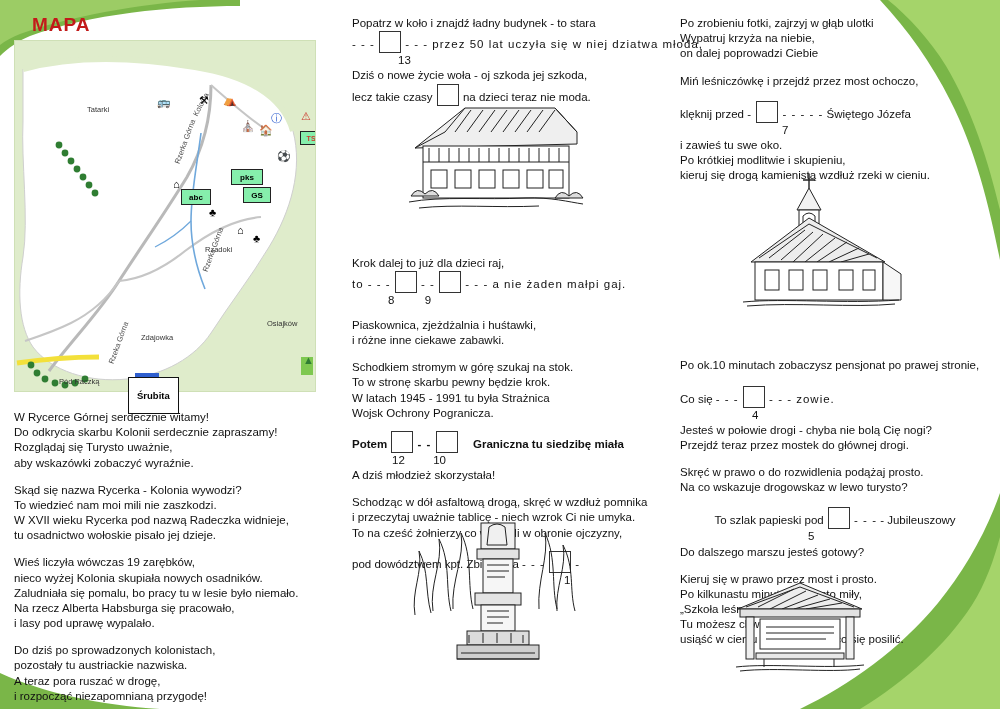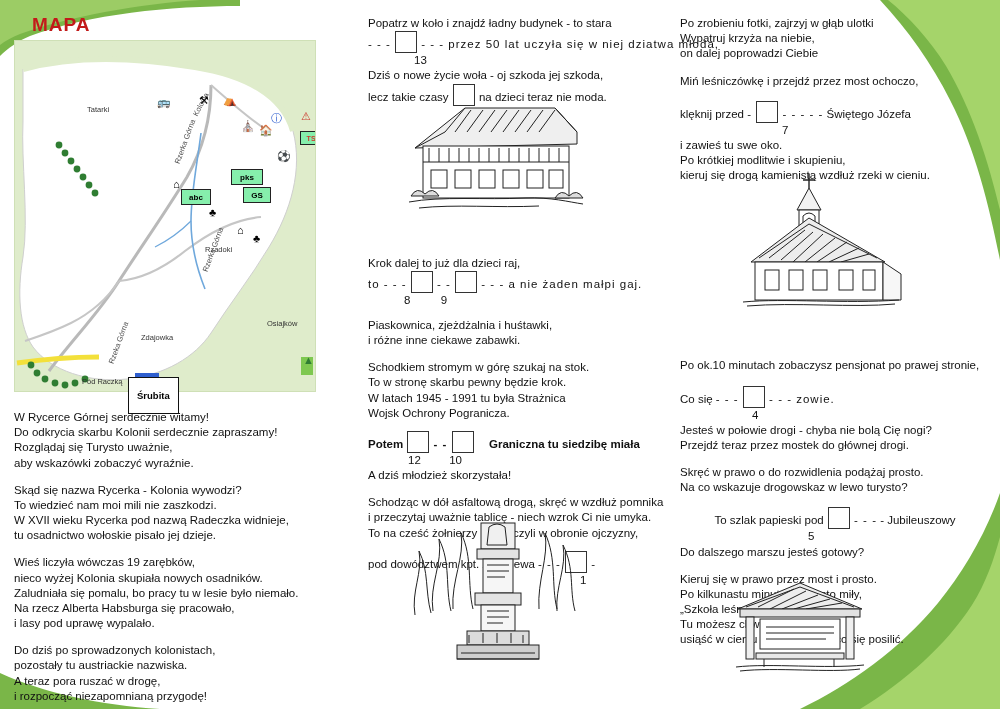--- a/index.html
+++ b/index.html
@@ -40,21 +40,21 @@
   .box-ic{position:absolute;border:1px solid #222;background:#86efac;font-size:8px;
     display:flex;align-items:center;justify-content:center;font-weight:bold;}
   .srubita{
     position:absolute;left:128px;top:377px;background:#fff;border:1px solid #111;
     padding:12px 8px;font-size:9.5px;font-weight:bold;
   }
 
   
   .col{position:absolute;font-size:11.5px;line-height:1.32;color:#111;}
   #col-left{left:14px;top:410px;width:305px;}
-  #col-mid{left:352px;top:16px;width:320px;margin-left:16px;}
+  #col-mid{left:352px;top:16px;width:320px;}
   #col-right{left:680px;top:16px;width:310px;}
 
   .para{margin:0 0 12px 0;}
   .para p{margin:0;}
 
   
   .bx{
     display:inline-block;width:20px;height:20px;border:1px solid #333;background:#fff;
     vertical-align:-5px;margin:0 1px;
   }
@@ -146,21 +146,21 @@
 
     
     <div class="map-label" style="left:72px;top:64px;">Tatarki</div>
     <div class="map-label vert" style="left:180px;top:70px;">Kolonia</div>
     <div class="map-label vert2" style="left:162px;top:118px;">Rzerka Górna</div>
     <div class="map-label" style="left:190px;top:204px;">Rzadoki</div>
     <div class="map-label vert2" style="left:190px;top:226px;">Rzerka Górna</div>
     <div class="map-label" style="left:126px;top:292px;">Zdajowka</div>
     <div class="map-label" style="left:252px;top:278px;">Osiajków</div>
     <div class="map-label vert2" style="left:96px;top:318px;">Rzeka Górna</div>
-    <div class="map-label" style="left:56px;top:336px;padding-left:11px;">Pód Raczką</div>
+    <div class="map-label" style="left:44px;top:336px;">Pód Raczką</div>
 
     
     <span class="ic" style="left:142px;top:56px;">🚌</span>
     <span class="ic" style="left:184px;top:54px;">⚒</span>
     <span class="ic" style="left:208px;top:54px;">⛺</span>
     <span class="ic" style="left:226px;top:80px;">⛪</span>
     <span class="ic" style="left:256px;top:72px;color:#2f5fcf;">ⓘ</span>
     <span class="ic" style="left:286px;top:70px;color:#cc3b2f;">⚠</span>
     <span class="ic" style="left:244px;top:84px;">🏠</span>
     <span class="ic" style="left:262px;top:110px;">⚽</span>

